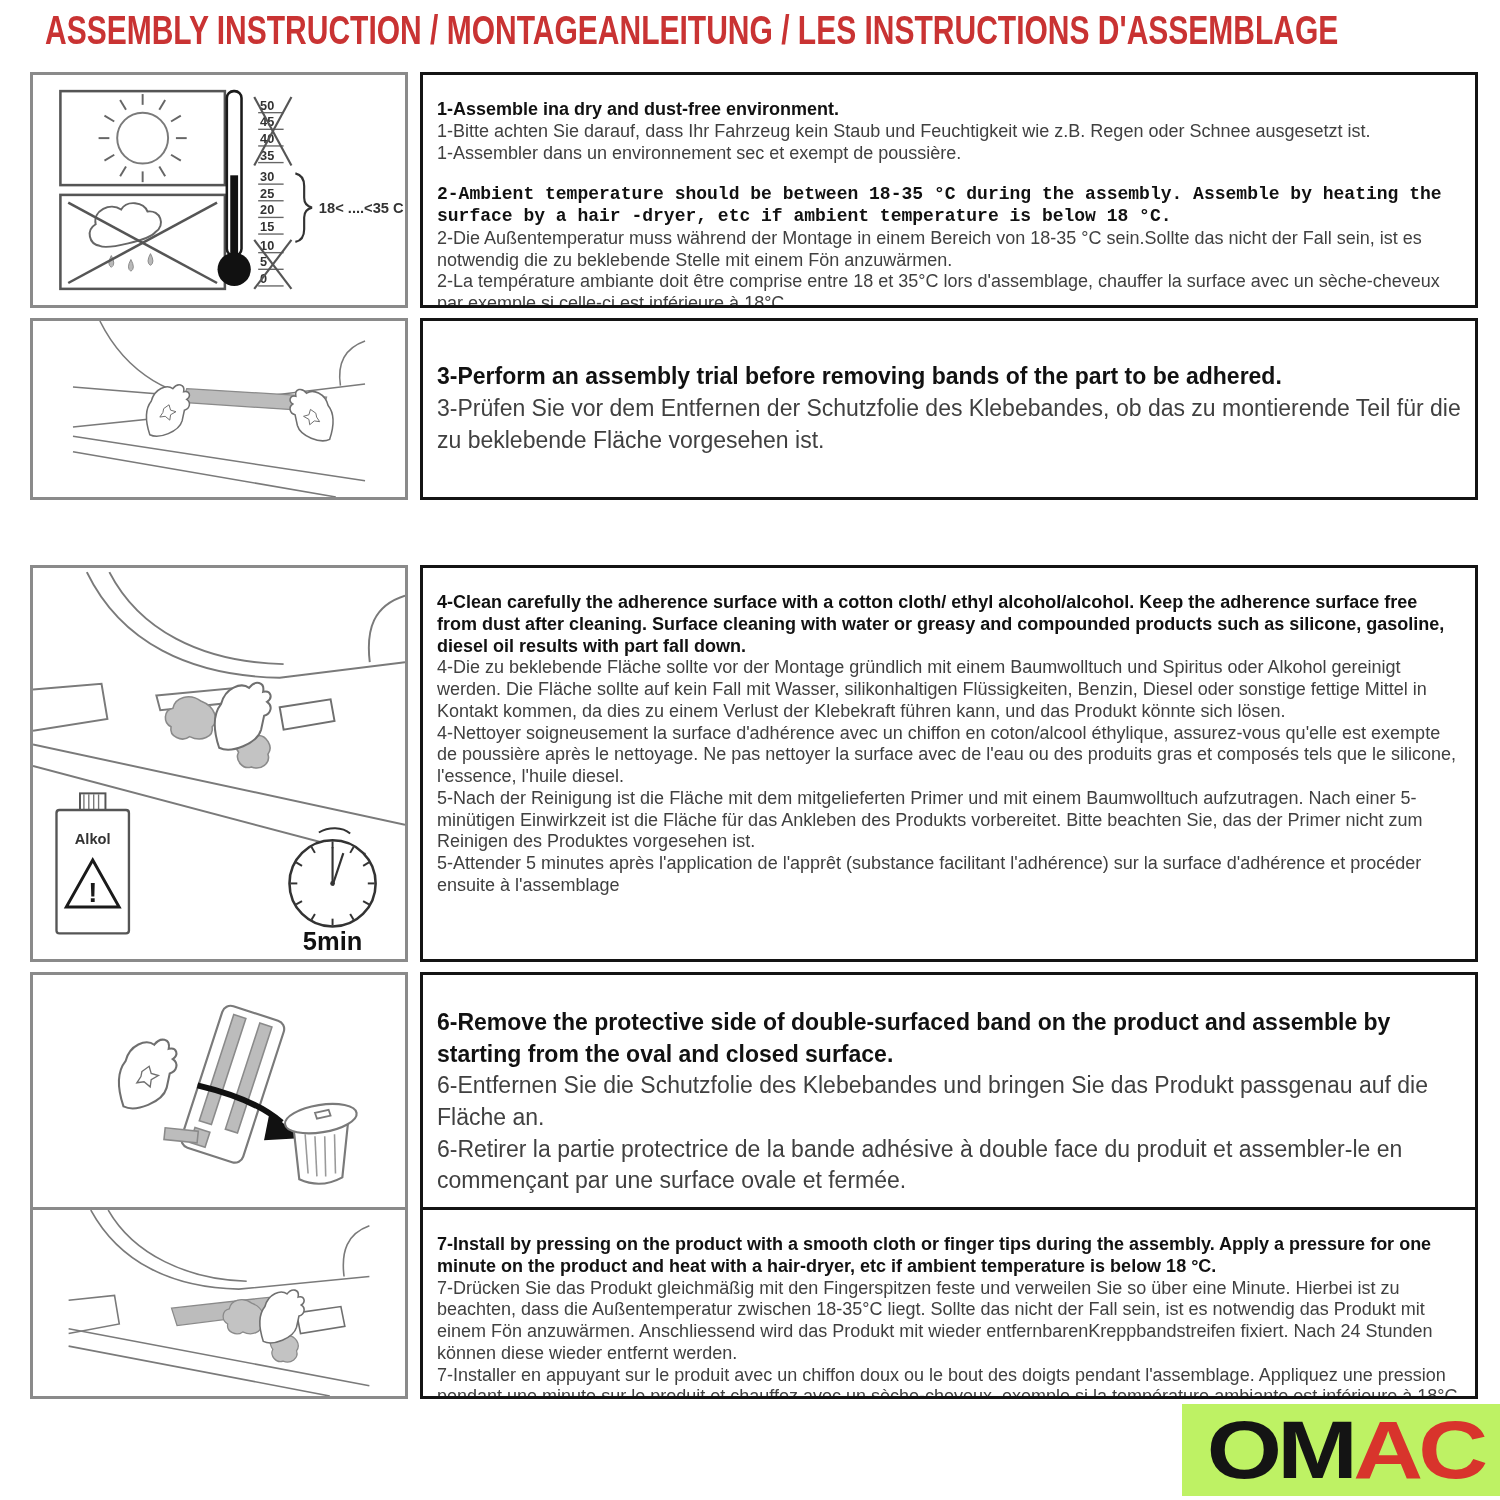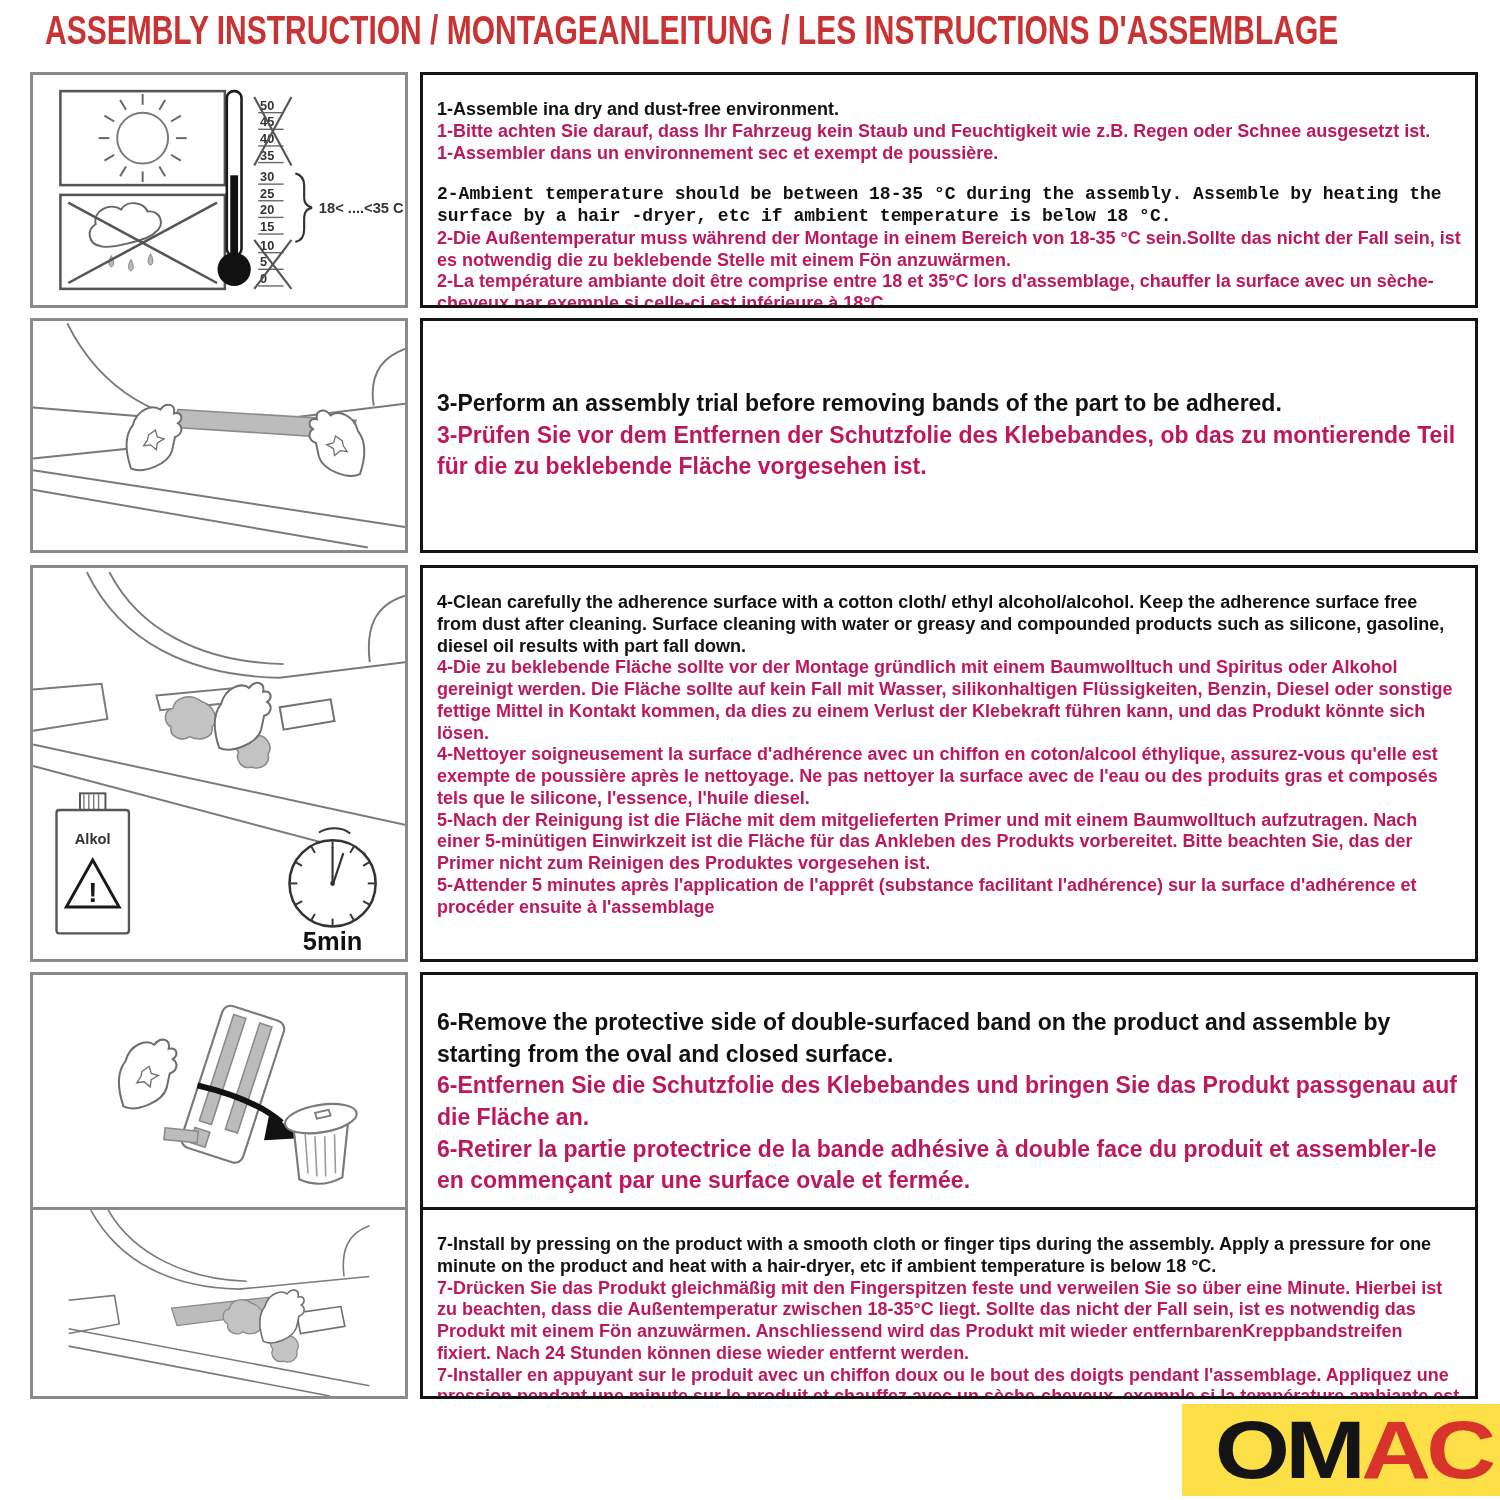--- a/index.html
+++ b/index.html
@@ -9,47 +9,47 @@
 
   .title {
     position:absolute; left:45px; top:8px;
     font-size:40px; font-weight:bold; color:#c93333;
     white-space:nowrap; letter-spacing:0px;
     transform:scaleX(0.75); transform-origin:left center;
   }
 
   .row { position:absolute; left:30px; width:1448px; display:flex; gap:12px; }
   .r1 { top:72px;  height:236px;border-radius:14px; }
-  .r2 { top:318px; height:235px; }
+  .r2 { top:318px; height:182px; }
   .r3 { top:565px; height:397px; }
   .r4 { top:972px; height:260px; }
   .r5 { top:1207px;height:192px; }
 
   .illus {
     width:378px; flex:none; background:#fff;
     border:3px solid #8a8a8a; overflow:hidden;
   }
   .illus svg { width:100%; height:100%; display:block; }
 
   .txt {
     flex:1; background:#fff; border:3px solid #141414;
     padding:24px 14px; overflow:hidden;
   }
-  .txt p { margin:0; color:#be185d;font-weight:bold; }
+  .txt p { margin:0; color:#404040; }
   .small p { font-size:18px; line-height:1.21; }
   .big p   { font-size:23px; line-height:1.38; }
   .txt p.b { font-weight:bold; color:#111; }
   .gap1 { margin-top:20px !important;font-family:Liberation Mono, monospace; }
   .gap3 { margin-top:18px !important; }
   .vcenter { display:flex; flex-direction:column; justify-content:center; }
 
   .logo {
     position:absolute; left:1182px; top:1404px; width:318px; height:92px;
-    background:#fde047; display:flex; align-items:center; justify-content:flex-end;
-    z-index:5; padding-right:8px;
+    background:#bef264; display:flex; align-items:center; justify-content:flex-end;
+    z-index:5; padding-right:16px;
   }
   .logo .word {
     font-size:82px; font-weight:900; letter-spacing:-4px; line-height:1;
     transform:scaleX(1.18); transform-origin:right center; white-space:nowrap;
   }
   .logo .lk { color:#141414; }
   .logo .lr { color:#d8342c; }
 
   svg text { font-family:"Liberation Sans", sans-serif; }
   .ln  { stroke:#7a7a7a; stroke-width:2; fill:none; }

